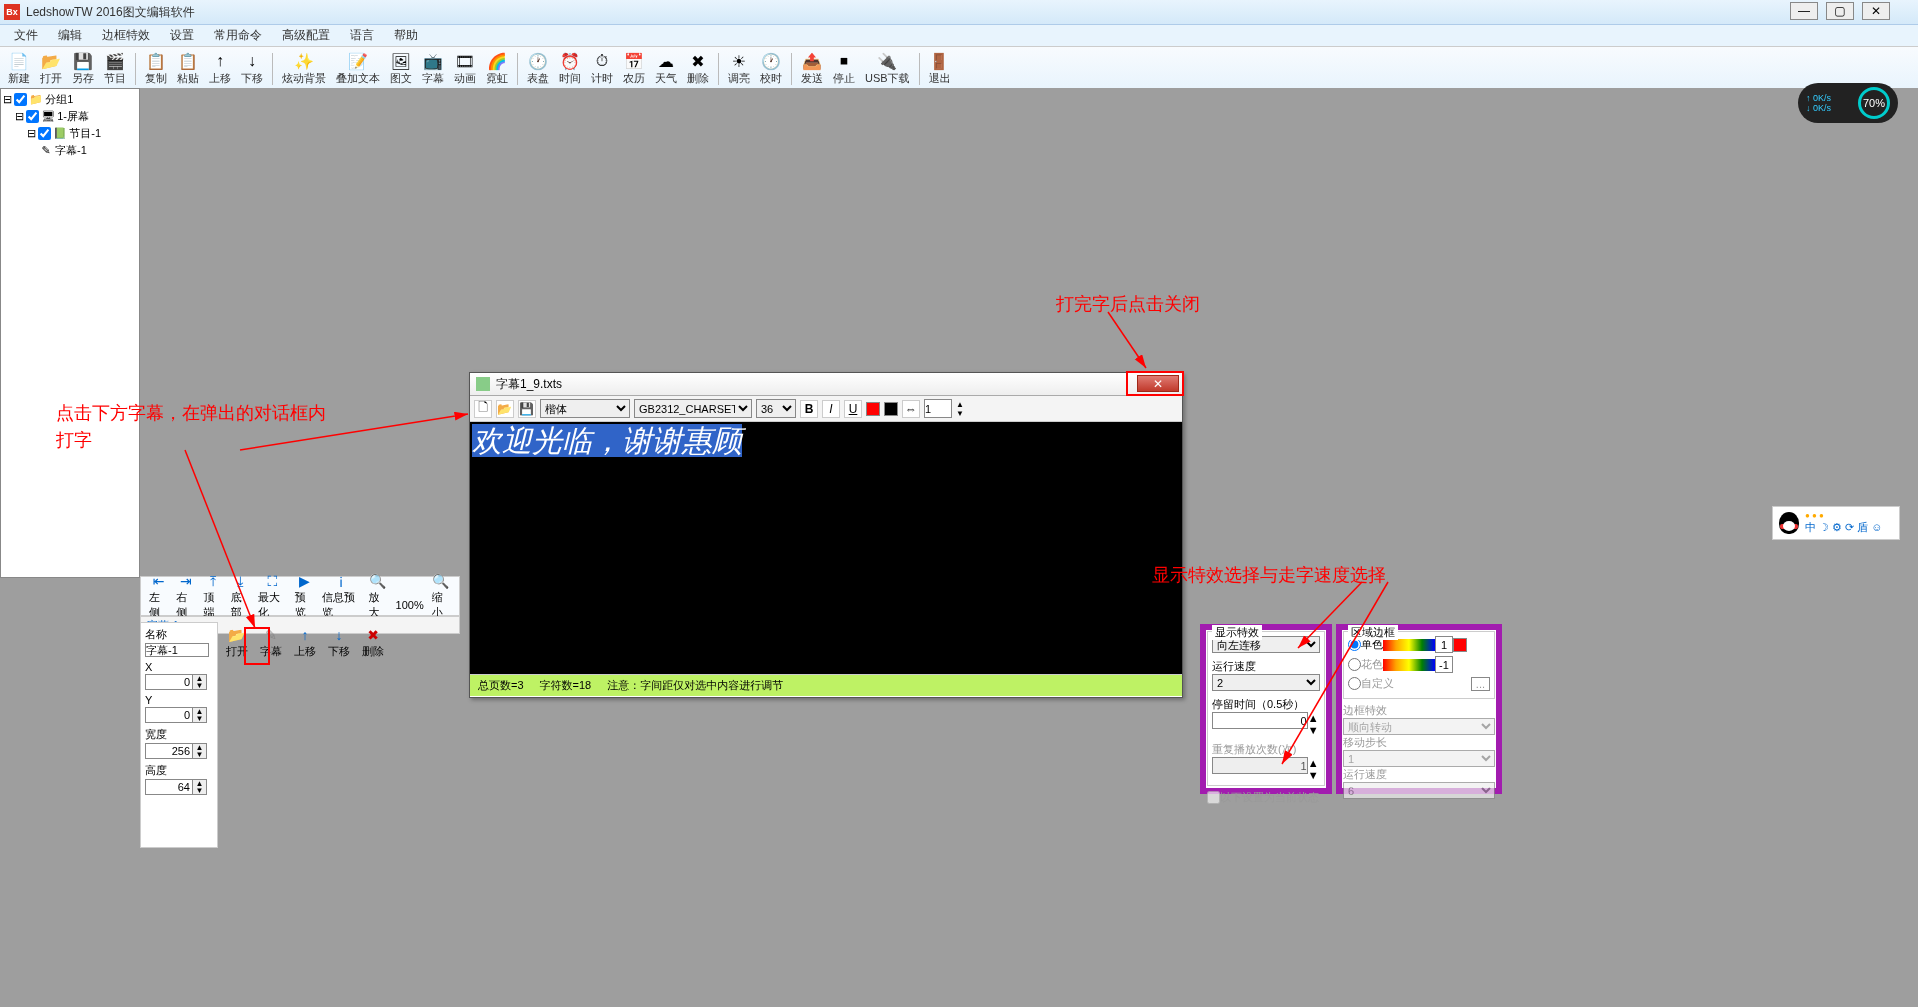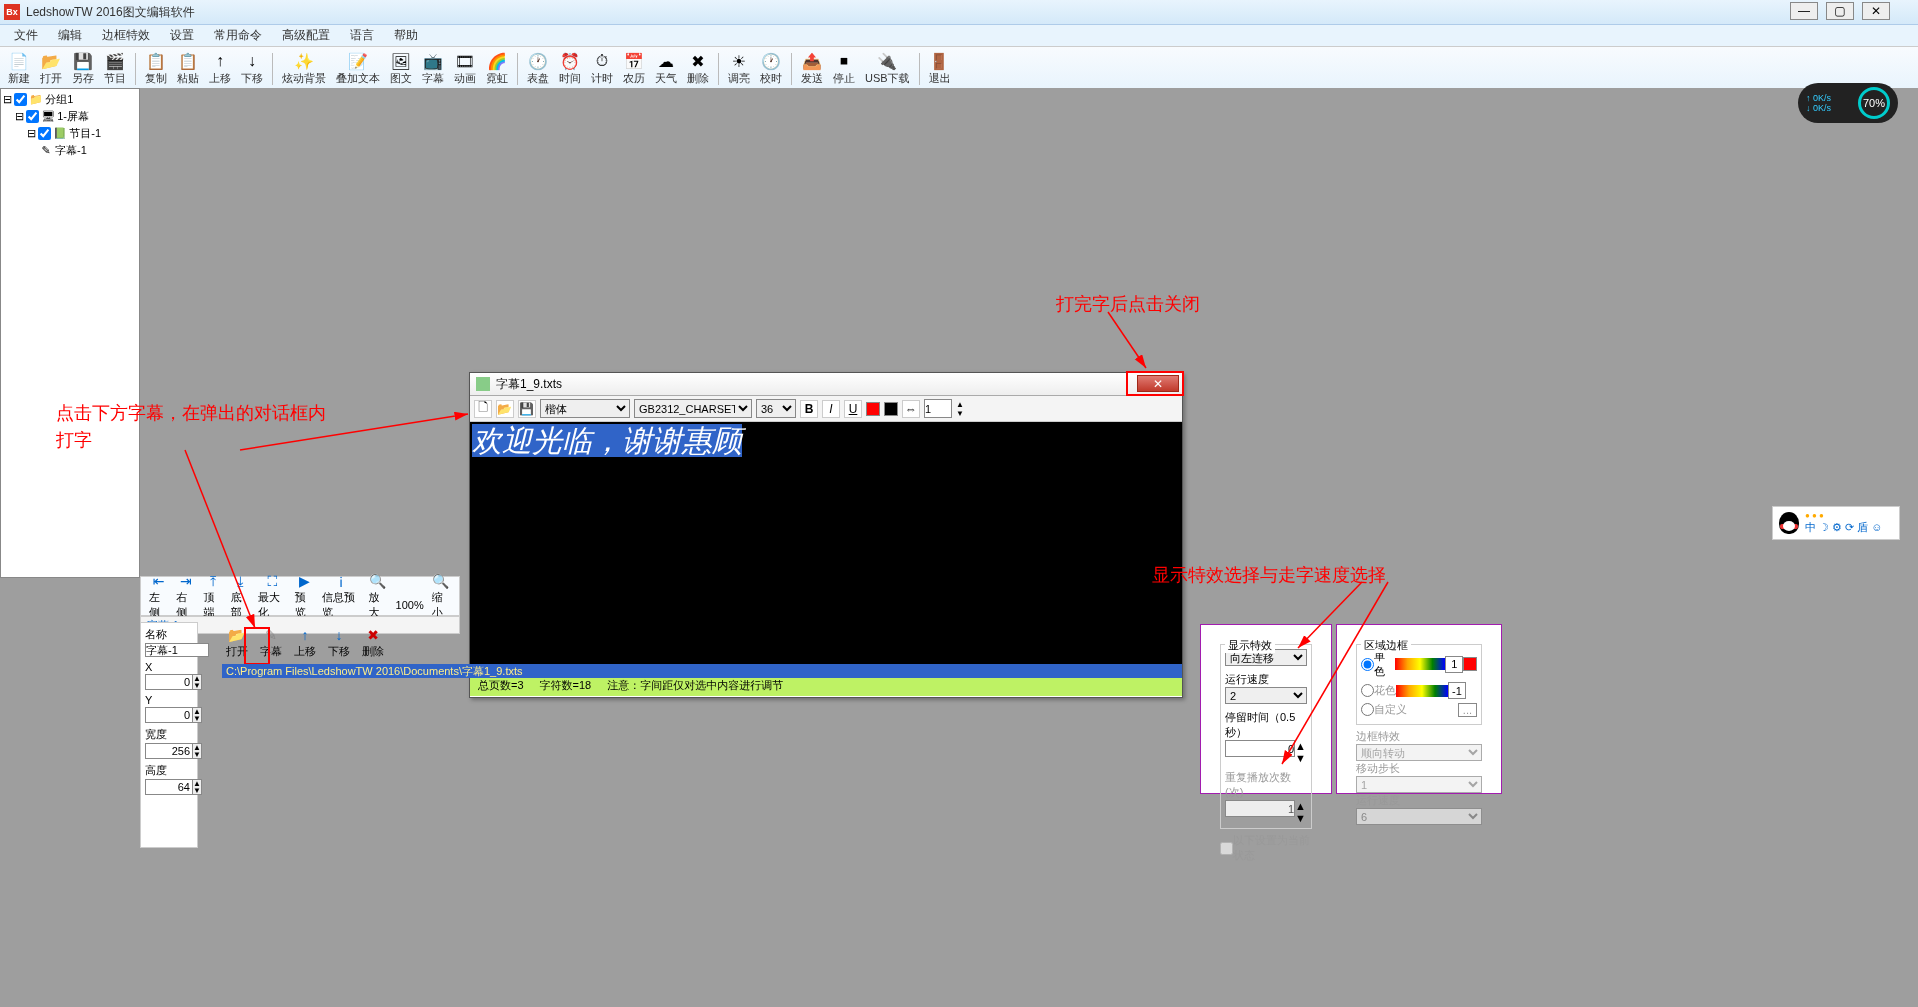--- a/index.html
+++ b/index.html
@@ -51,38 +51,38 @@
 .editor .ed-status { height: 22px; background: #bef264; display: flex; align-items: center; padding: 0 8px; border-top: 1px solid #ccc; font-size: 11px; gap: 16px; }
 
 
 .midtb { position: absolute; top: 488px; left: 140px; width: 320px; height: 40px; background: #f8fbfe; border: 1px solid #ccc; display: flex; align-items: center; padding: 0 4px; }
 .midtb .mbtn { display: flex; flex-direction: column; align-items: center; padding: 1px 4px; cursor: pointer; }
 .midtb .mbtn .micon { width: 18px; height: 18px; font-size: 14px; color: #06c; display: flex; align-items: center; justify-content: center; }
 .midtb .mbtn .mlabel { font-size: 11px; }
 .tabstrip { position: absolute; top: 528px; left: 140px; width: 320px; height: 18px; background: #f4f4f4; border: 1px solid #ccc; font-size: 11px; padding: 1px 6px; color: #06c; }
 
 
-.proppanel { position: absolute; top: 534px; left: 140px; width: 58px; height: 226px; background: #fff; border: 1px solid #ccc; padding: 4px; font-size: 11px; }
+.proppanel { position: absolute; top: 534px; left: 140px; width: 78px; height: 226px; background: #fff; border: 1px solid #ccc; padding: 4px; font-size: 11px; }
 .proppanel .prow { margin-bottom: 4px; }
 .proppanel .prow label { display: block; margin-bottom: 1px; }
 .proppanel .prow .pinput { display: flex; }
 .proppanel input { width: 48px; font-size: 11px; border: 1px solid #888; text-align: right; padding-right: 2px; }
 .proppanel .spin { width: 14px; background: #eee; border: 1px solid #888; border-left: none; font-size: 8px; display: flex; flex-direction: column; }
 .proppanel .spin div { flex: 1; text-align: center; cursor: pointer; line-height: 7px; }
 
 .acttb { position: absolute; top: 538px; left: 222px; height: 40px; display: flex; gap: 4px; }
 .acttb .abtn { display: flex; flex-direction: column; align-items: center; padding: 0 4px; cursor: pointer; }
 .acttb .abtn .aicon { width: 18px; height: 18px; font-size: 14px; display: flex; align-items: center; justify-content: center; }
 .acttb .abtn .alabel { font-size: 11px; }
 .editbox { position: absolute; top: 539px; left: 244px; width: 26px; height: 38px; border: 2px solid #ff0000; pointer-events: none; }
 
 .filelist { position: absolute; top: 576px; left: 222px; width: 960px; height: 14px; background: #3064c8; color: #fe8; font-size: 11px; padding: 0 4px; overflow: hidden; white-space: nowrap; }
 
 
-.rpanel { position: absolute; background: #fff; border: 1px solid #a21caf; padding: 19px; font-size: 11px; }
+.rpanel { position: absolute; background: #fff; border: 6px solid #a21caf; padding: 1px; font-size: 11px; }
 .rpanel .gbox { border: 1px solid #ccc; padding: 4px 4px 4px 4px; margin-bottom: 4px; position: relative; }
 .rpanel .gtitle { position: absolute; top: -7px; left: 4px; background: #fff; padding: 0 3px; font-size: 11px; }
 .rpanel select, .rpanel input { font-size: 11px; border: 1px solid #888; width: 100%; height: 17px; }
 .rpanel .rrow { display: flex; align-items: center; margin-bottom: 3px; }
 .rpanel .disabled { color: #999; }
 
 
 .anno { position: absolute; color: #ff0000; font-size: 18px; font-family: SimSun, serif; pointer-events: none; }
 .arrow-line { position: absolute; pointer-events: none; }
 
@@ -406,21 +406,20 @@
         <div class="aicon" style="color:#06c">↓</div>
         <div class="alabel">下移</div>
       </div>
       <div class="abtn">
         <div class="aicon" style="color:#c00">✖</div>
         <div class="alabel">删除</div>
       </div>
     </div>
   <div class="editbox"></div>
 
-  <div class="filelist">C:\Program Files\LedshowTW 2016\Documents\字幕1_9.txts</div>
 
   <div class="rpanel" style="top:536px; left:1200px; width:132px; height:170px">
     <div class="gbox">
       <div class="gtitle">显示特效</div>
       <select><option>向左连移</option></select>
       <div style="height:6px"></div>
       <div>运行速度</div>
       <select><option>2</option></select>
       <div style="height:6px"></div>
       <div>停留时间（0.5秒）</div>

